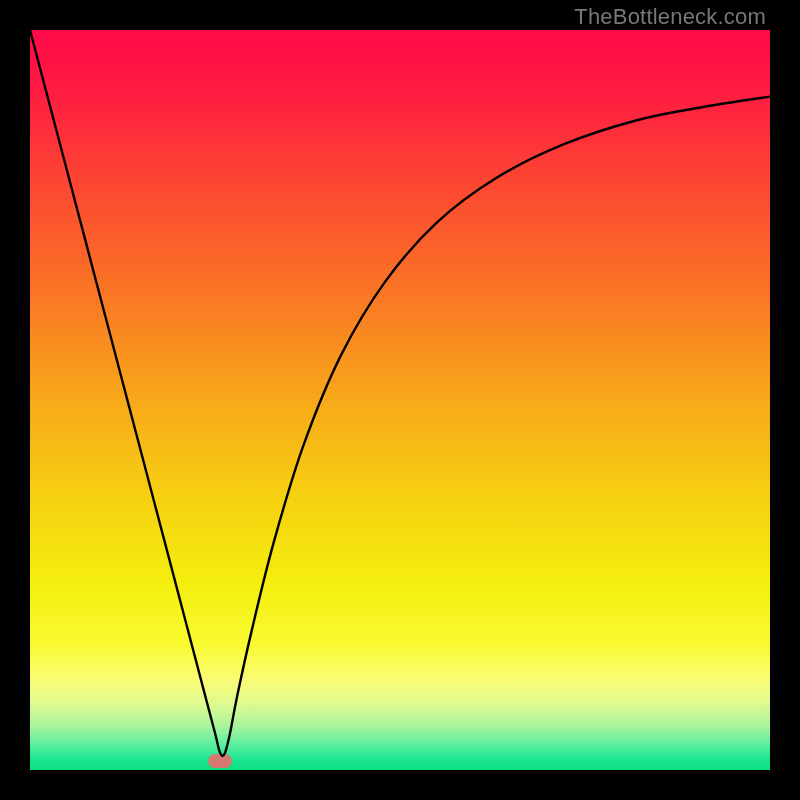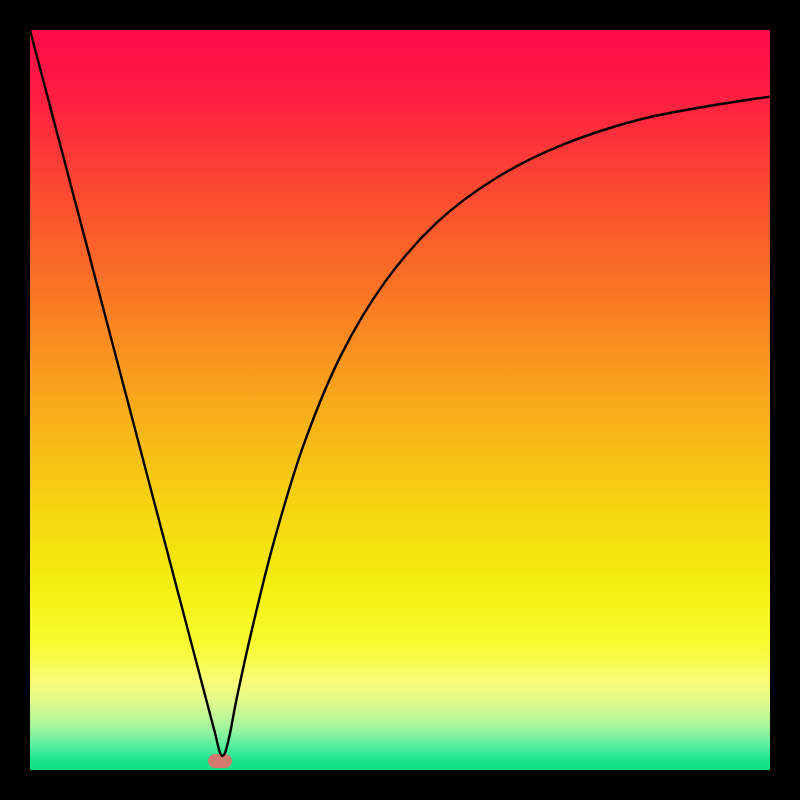--- a/index.html
+++ b/index.html
@@ -45,20 +45,21 @@
   .marker {
     position: absolute;
     background: #d6796f;
     border-radius: 10px;
   }
 </style>
 </head>
 <body>
 
 <div class="frame">
+  <div class="watermark">TheBottleneck.com</div>
   <div class="plot-area">
     <svg class="gradient-bg" viewBox="0 0 740 740" preserveAspectRatio="none">
       <defs>
         <linearGradient id="bg-grad" x1="0" y1="0" x2="0" y2="1">
             <stop offset="0.00%" stop-color="#ff0a49"></stop>
             <stop offset="8.00%" stop-color="#ff1b42"></stop>
             <stop offset="20.00%" stop-color="#fc4433"></stop>
             <stop offset="35.00%" stop-color="#fa7425"></stop>
             <stop offset="50.00%" stop-color="#f8a81a"></stop>
             <stop offset="63.00%" stop-color="#f6d011"></stop>

